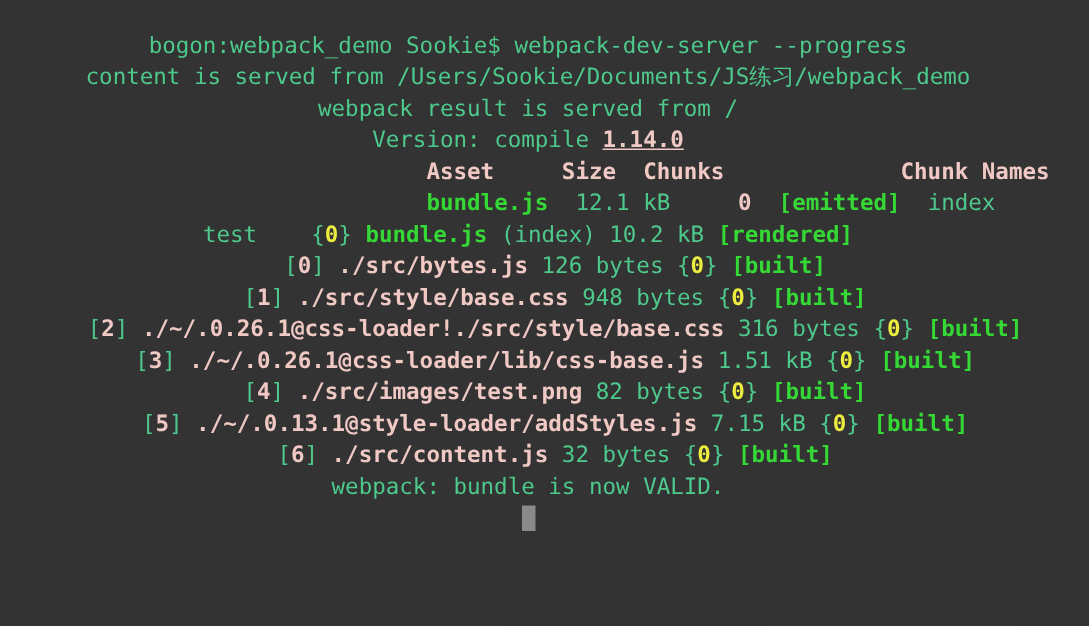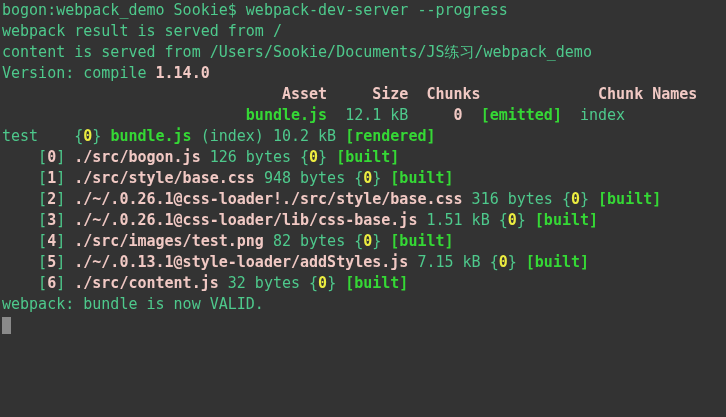--- a/index.html
+++ b/index.html
@@ -6,56 +6,57 @@
     margin: 0;
     padding: 0;
     background: #333333;
   }
   #screen {
     position: relative;
     width: 702px;
     height: 417px;
     overflow: hidden;
     background: var(--bg, #333333);
-    padding: 0 0 0 2px;
+    padding: 20px 0 0 2px;
     box-sizing: border-box;
     font-family: "DejaVu Sans Mono", "Liberation Mono", monospace;
     font-size: 15px;
     line-height: 21px;
+    text-align: center;
   }
   .line {
     white-space: pre;
     height: 21px;
   }
   .seg-green  { color: var(--green); }
   .seg-bright { color: var(--bright); font-weight: bold; }
   .seg-white  { color: var(--white);  font-weight: bold; }
-  .seg-white-u{ color: var(--white);  font-weight: bold; }
+  .seg-white-u{ color: var(--white);  font-weight: bold; text-decoration: underline; }
   .seg-yellow { color: var(--yellow); font-weight: bold; }
   .cursor-block {
     display: inline-block;
     width: 9px;
     height: 17px;
     margin-top: 2px;
     background: var(--cursor);
   }
 </style>
 </head>
 <body>
 
 <div id="screen">
   <div id="terminal-output">
       <div class="line"><span class="seg-green">bogon:webpack_demo Sookie$ webpack-dev-server --progress</span></div>
+      <div class="line"><span class="seg-green">content is served from /Users/Sookie/Documents/JS练习/webpack_demo</span></div>
       <div class="line"><span class="seg-green">webpack result is served from /</span></div>
-      <div class="line"><span class="seg-green">content is served from /Users/Sookie/Documents/JS练习/webpack_demo</span></div>
       <div class="line"><span class="seg-green">Version: compile </span><span class="seg-white-u">1.14.0</span></div>
       <div class="line"><span class="seg-white">                               Asset     Size  Chunks             Chunk Names</span></div>
       <div class="line"><span class="seg-green">                           </span><span class="seg-bright">bundle.js</span><span class="seg-green">  </span><span class="seg-green">12.1 kB</span><span class="seg-green">     </span><span class="seg-white">0</span><span class="seg-green">  </span><span class="seg-bright">[emitted]</span><span class="seg-green">  </span><span class="seg-green">index</span></div>
       <div class="line"><span class="seg-green">test    </span><span class="seg-green">{</span><span class="seg-yellow">0</span><span class="seg-green">}</span><span class="seg-green"> </span><span class="seg-bright">bundle.js</span><span class="seg-green"> (index) 10.2 kB </span><span class="seg-bright">[rendered]</span></div>
-      <div class="line"><span class="seg-green">    [</span><span class="seg-white">0</span><span class="seg-green">] </span><span class="seg-white">./src/bogon.js</span><span class="seg-green"> 126 bytes </span><span class="seg-green">{</span><span class="seg-yellow">0</span><span class="seg-green">}</span><span class="seg-green"> </span><span class="seg-bright">[built]</span></div>
+      <div class="line"><span class="seg-green">    [</span><span class="seg-white">0</span><span class="seg-green">] </span><span class="seg-white">./src/bytes.js</span><span class="seg-green"> 126 bytes </span><span class="seg-green">{</span><span class="seg-yellow">0</span><span class="seg-green">}</span><span class="seg-green"> </span><span class="seg-bright">[built]</span></div>
       <div class="line"><span class="seg-green">    [</span><span class="seg-white">1</span><span class="seg-green">] </span><span class="seg-white">./src/style/base.css</span><span class="seg-green"> 948 bytes </span><span class="seg-green">{</span><span class="seg-yellow">0</span><span class="seg-green">}</span><span class="seg-green"> </span><span class="seg-bright">[built]</span></div>
       <div class="line"><span class="seg-green">    [</span><span class="seg-white">2</span><span class="seg-green">] </span><span class="seg-white">./~/.0.26.1@css-loader!./src/style/base.css</span><span class="seg-green"> 316 bytes </span><span class="seg-green">{</span><span class="seg-yellow">0</span><span class="seg-green">}</span><span class="seg-green"> </span><span class="seg-bright">[built]</span></div>
       <div class="line"><span class="seg-green">    [</span><span class="seg-white">3</span><span class="seg-green">] </span><span class="seg-white">./~/.0.26.1@css-loader/lib/css-base.js</span><span class="seg-green"> 1.51 kB </span><span class="seg-green">{</span><span class="seg-yellow">0</span><span class="seg-green">}</span><span class="seg-green"> </span><span class="seg-bright">[built]</span></div>
       <div class="line"><span class="seg-green">    [</span><span class="seg-white">4</span><span class="seg-green">] </span><span class="seg-white">./src/images/test.png</span><span class="seg-green"> 82 bytes </span><span class="seg-green">{</span><span class="seg-yellow">0</span><span class="seg-green">}</span><span class="seg-green"> </span><span class="seg-bright">[built]</span></div>
       <div class="line"><span class="seg-green">    [</span><span class="seg-white">5</span><span class="seg-green">] </span><span class="seg-white">./~/.0.13.1@style-loader/addStyles.js</span><span class="seg-green"> 7.15 kB </span><span class="seg-green">{</span><span class="seg-yellow">0</span><span class="seg-green">}</span><span class="seg-green"> </span><span class="seg-bright">[built]</span></div>
       <div class="line"><span class="seg-green">    [</span><span class="seg-white">6</span><span class="seg-green">] </span><span class="seg-white">./src/content.js</span><span class="seg-green"> 32 bytes </span><span class="seg-green">{</span><span class="seg-yellow">0</span><span class="seg-green">}</span><span class="seg-green"> </span><span class="seg-bright">[built]</span></div>
       <div class="line"><span class="seg-green">webpack: bundle is now VALID.</span></div>
       <div class="line"><span class="cursor-block"></span></div>
     </div>
 </div>

